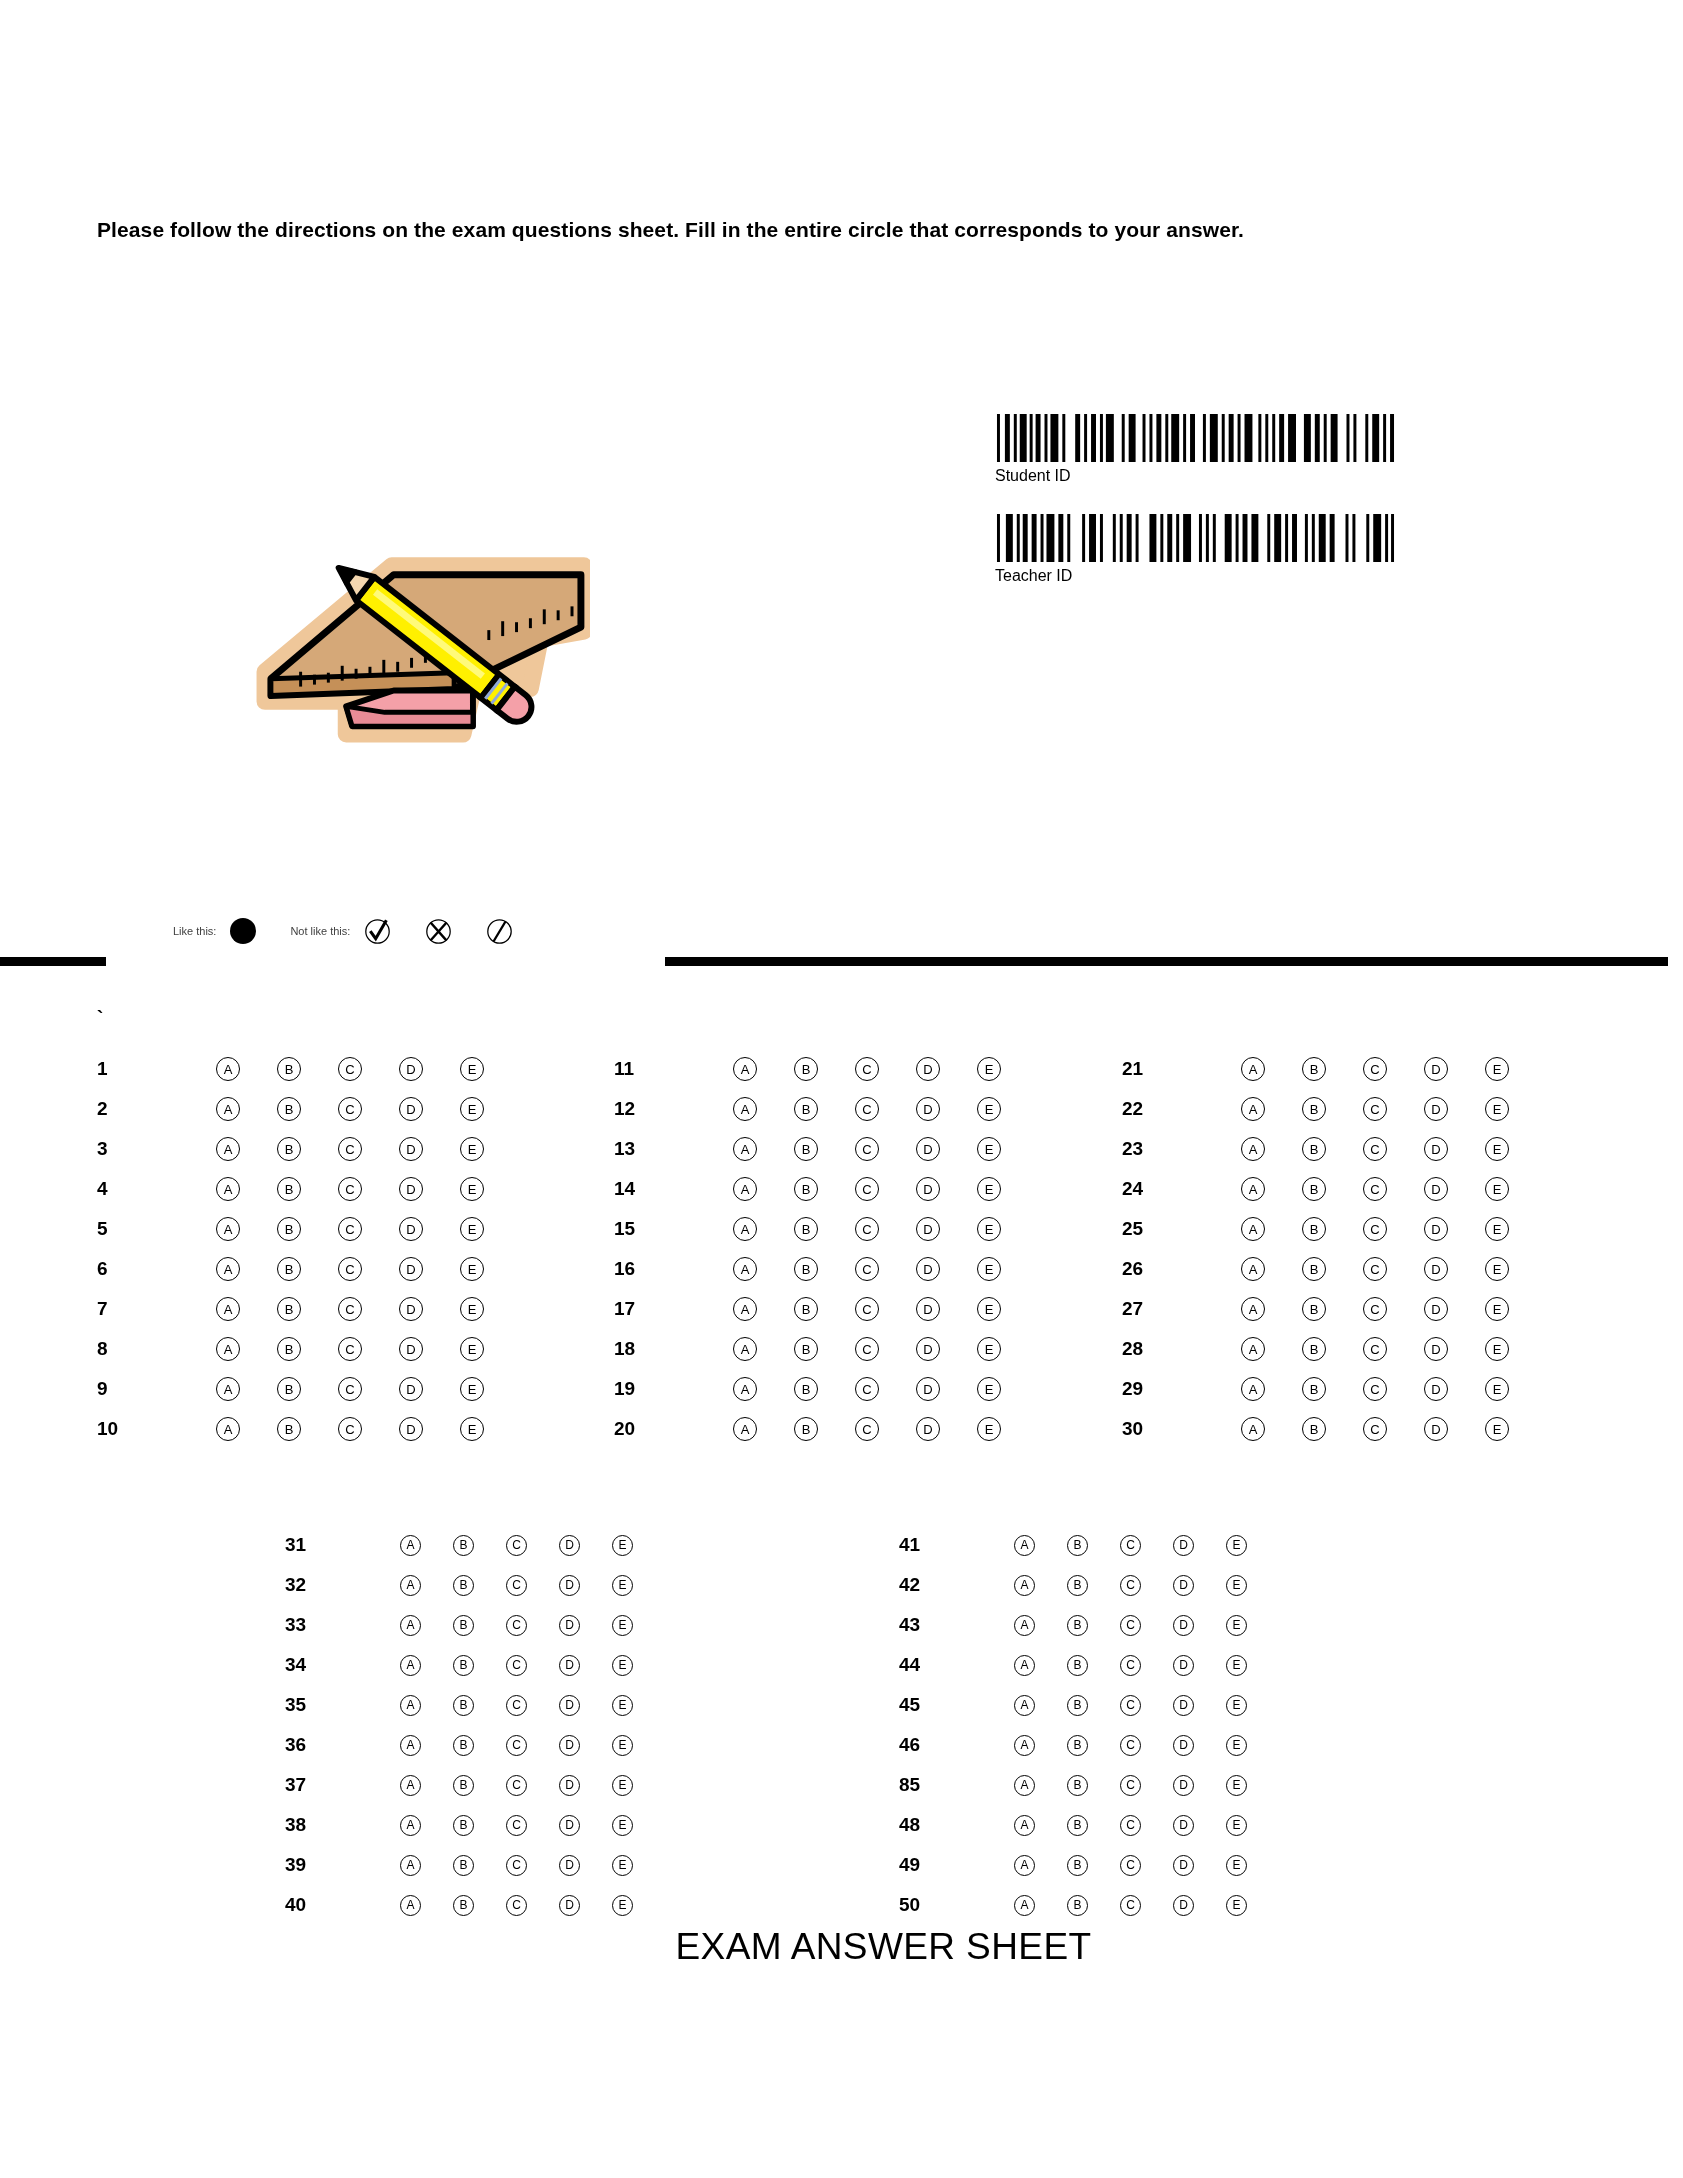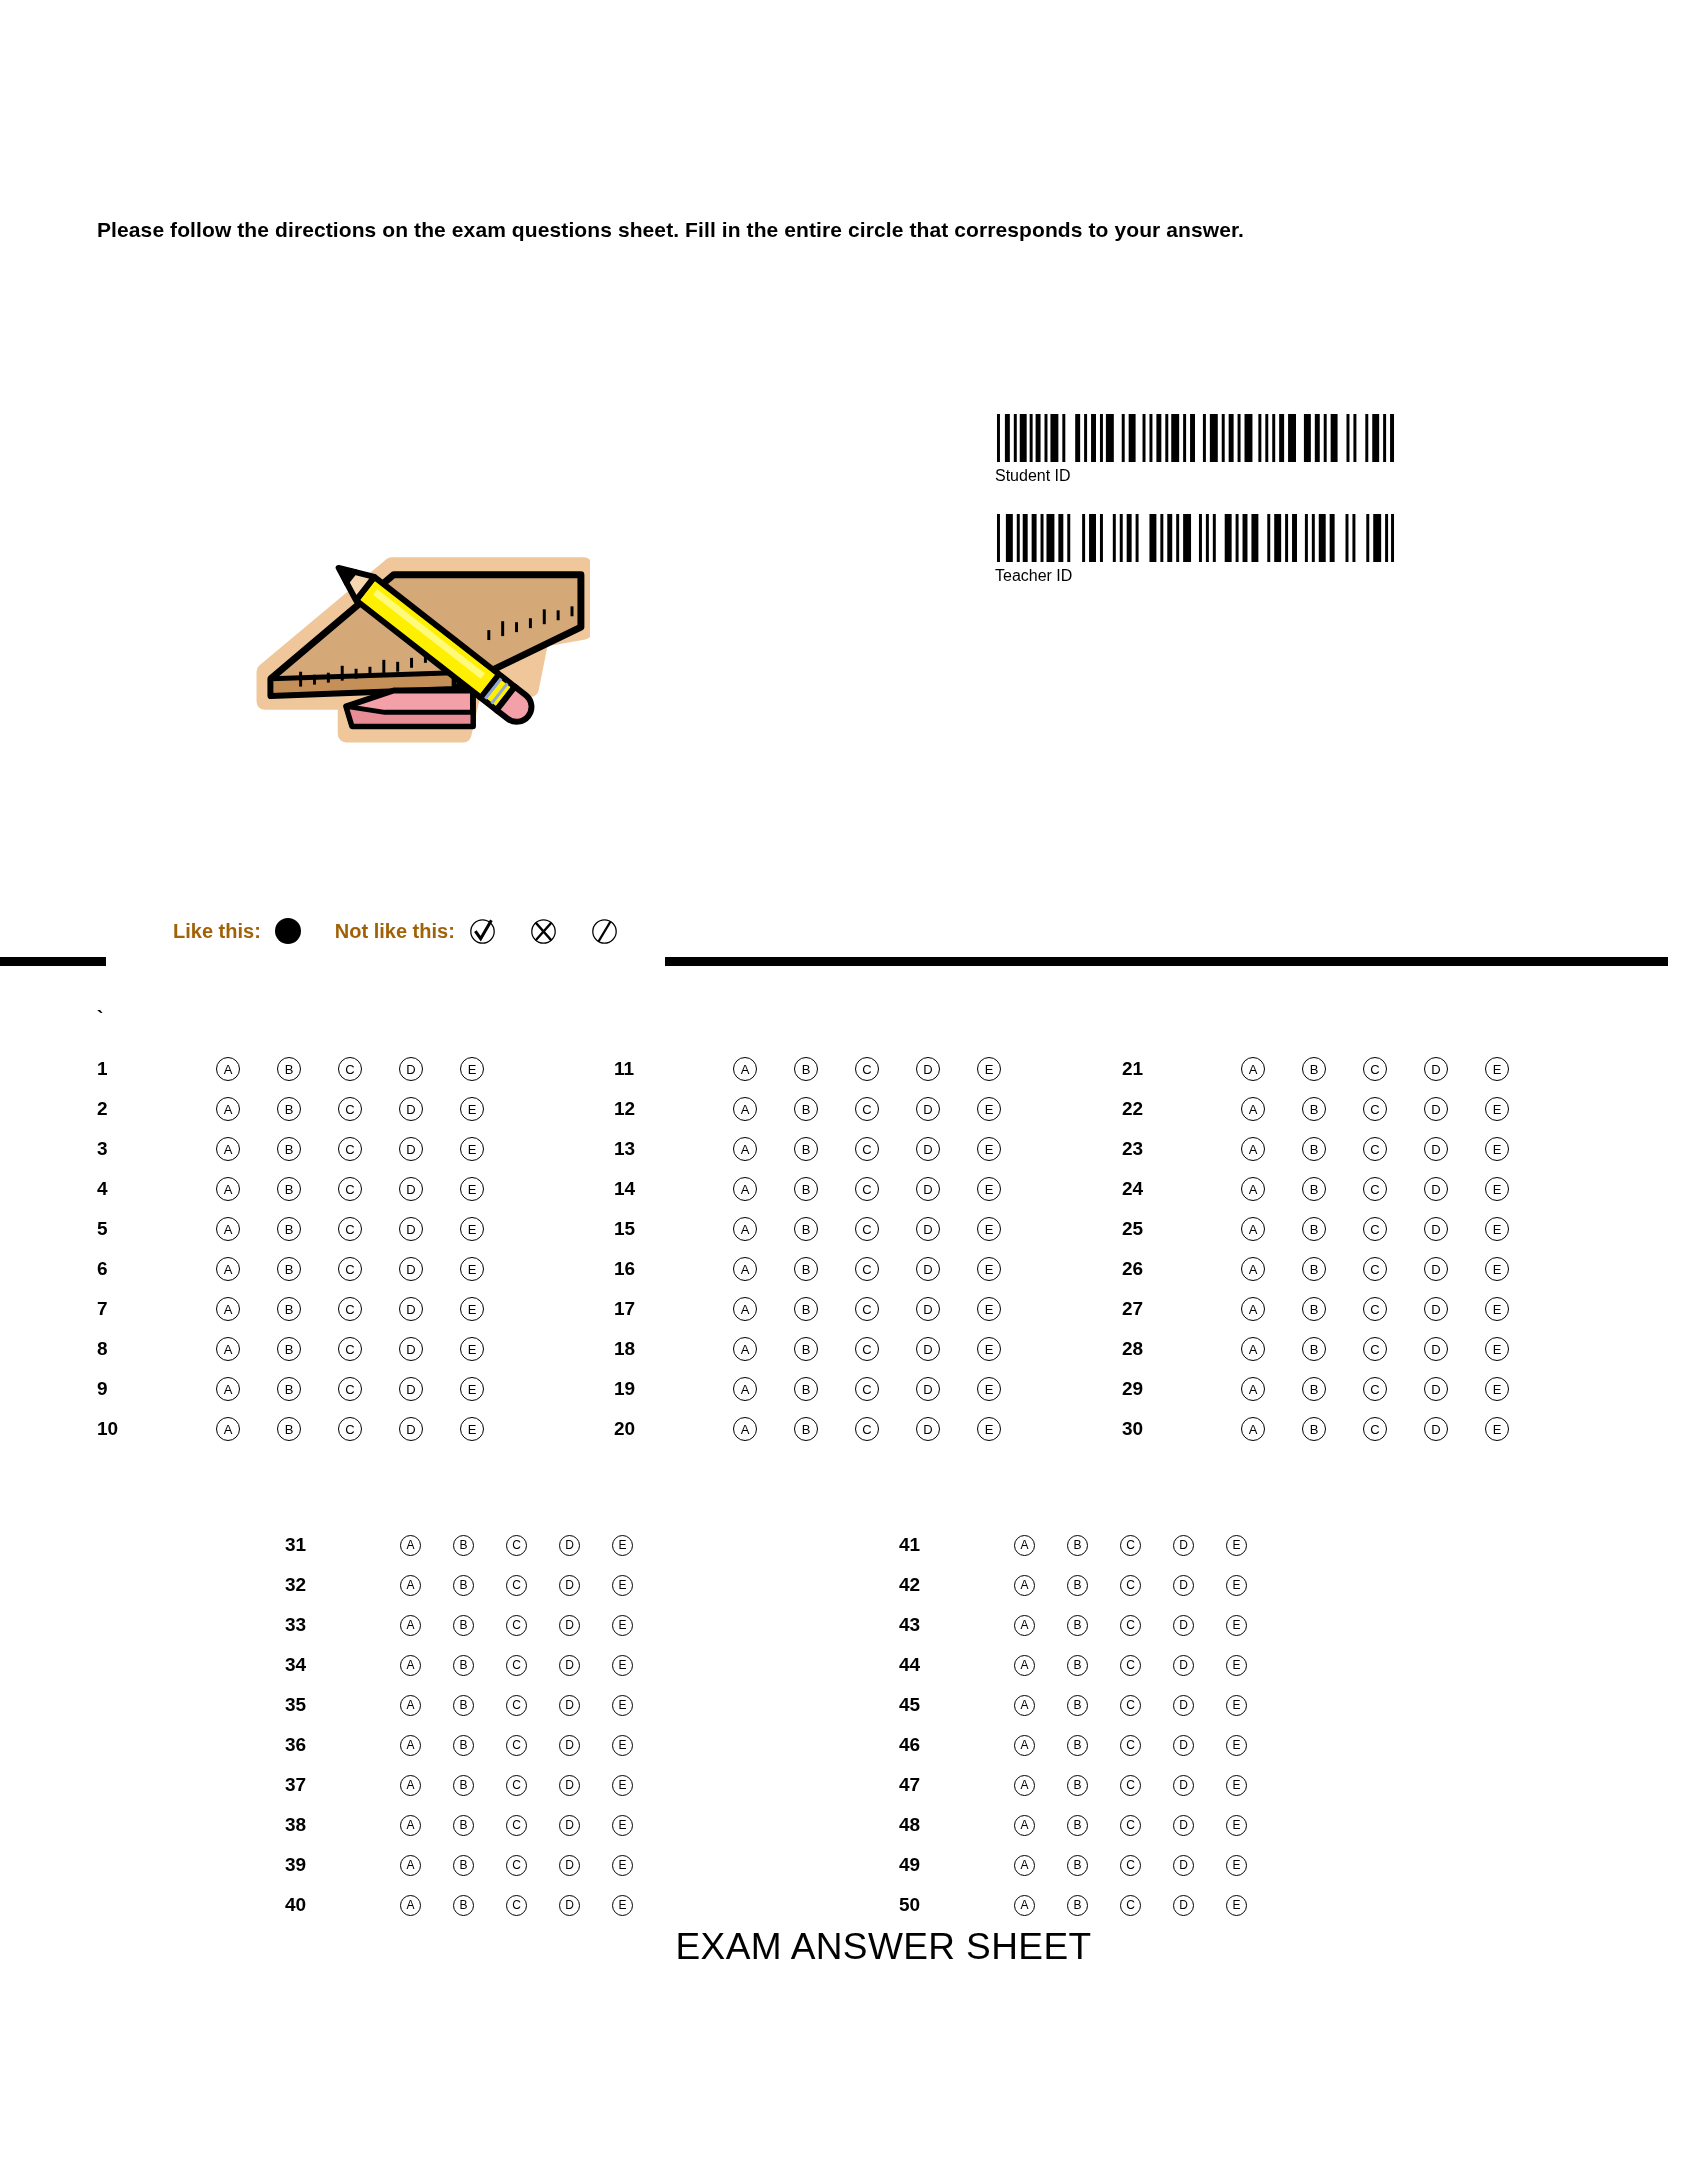--- a/index.html
+++ b/index.html
@@ -64,23 +64,23 @@
   
   #legend {
     position: absolute;
     left: 173px;
     top: 911px;
     height: 40px;
     display: flex;
     align-items: center;
   }
   .legend-text {
-    font-size: 20px;
-    font-weight: bold;
-    color: #a16207;
+    font-size: 11px;
+    font-weight: normal;
+    color: #404040;
     white-space: nowrap;
   }
   .legend-filled {
     width: 26px;
     height: 26px;
     border-radius: 50%;
     background: #000;
     margin-left: 14px;
     margin-right: 34px;
   }
@@ -844,21 +844,21 @@
       <div class="qnum">46</div>
       <div class="bubbles">
         <div class="bubble">A</div>
         <div class="bubble">B</div>
         <div class="bubble">C</div>
         <div class="bubble">D</div>
         <div class="bubble">E</div>
       </div>
     </div>
     <div class="ans-row">
-      <div class="qnum">47</div>
+      <div class="qnum">85</div>
       <div class="bubbles">
         <div class="bubble">A</div>
         <div class="bubble">B</div>
         <div class="bubble">C</div>
         <div class="bubble">D</div>
         <div class="bubble">E</div>
       </div>
     </div>
     <div class="ans-row">
       <div class="qnum">48</div>

